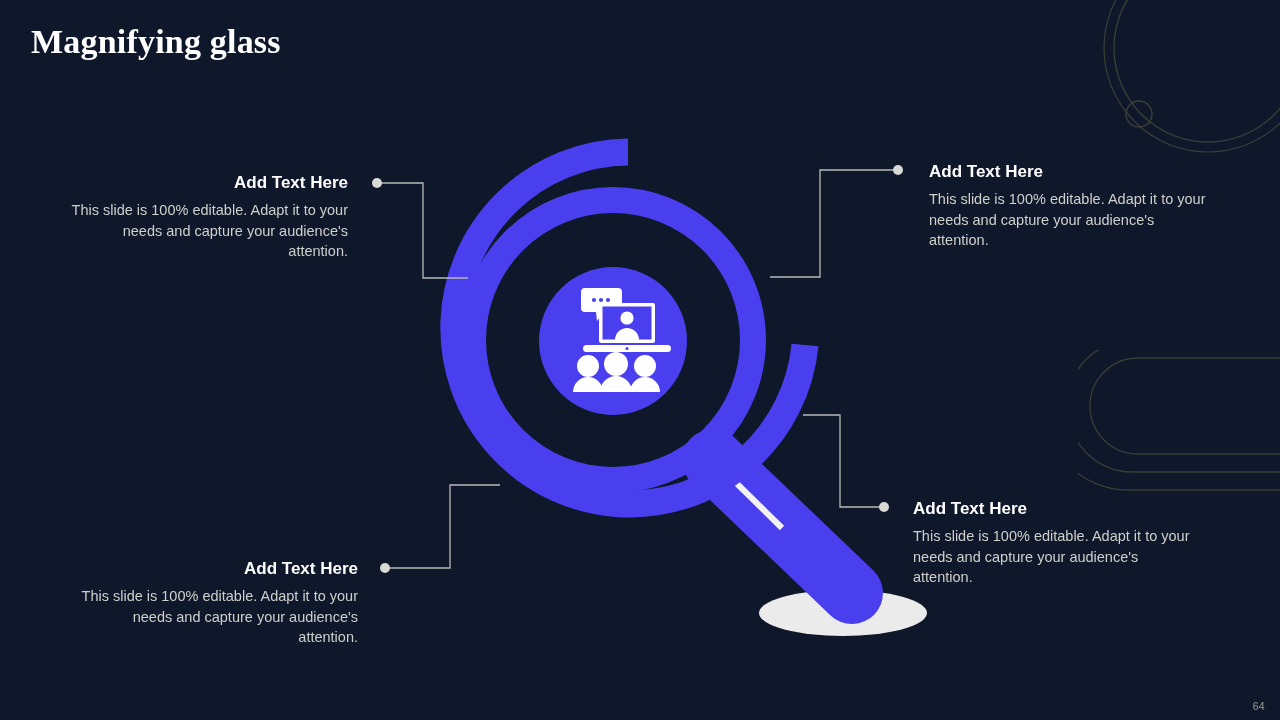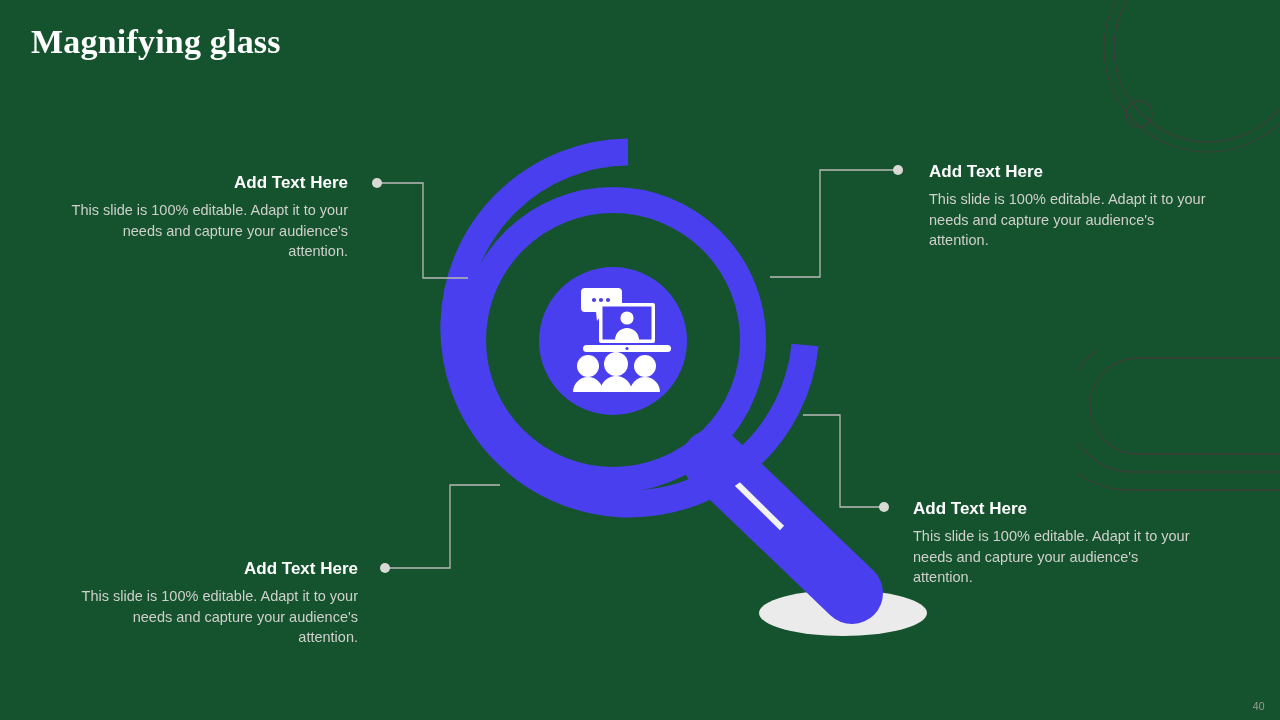--- a/index.html
+++ b/index.html
@@ -5,21 +5,21 @@
 <style>
   * { margin:0; padding:0; box-sizing:border-box; }
   html, body {
     width:1280px; height:720px; overflow:hidden;
     background:#32352f;
     font-family:"Liberation Sans", sans-serif;
   }
   #slide {
     position:relative;
     width:1280px; height:720px;
-    background:#14532d;
+    background:#0f172a;
     overflow:hidden;
   }
 
   
   .deco { position:absolute; pointer-events:none; }
   #deco-tr { top:-62px; right:-38px; }
   #deco-br { bottom:170px; right:-8px; }
 
   
   #page-title {
@@ -165,15 +165,15 @@
   <div class="callout left-align" id="callout-3">
     <div class="c-title">Add Text Here</div>
     <div class="c-body">This slide is 100% editable. Adapt it to your needs and capture your audience's attention.</div>
   </div>
 
   <div class="callout right-align" id="callout-4">
     <div class="c-title">Add Text Here</div>
     <div class="c-body">This slide is 100% editable. Adapt it to your needs and capture your audience's attention.</div>
   </div>
 
-  <div id="page-number">40</div>
+  <div id="page-number">64</div>
 
 </div>
 
 </body></html>

